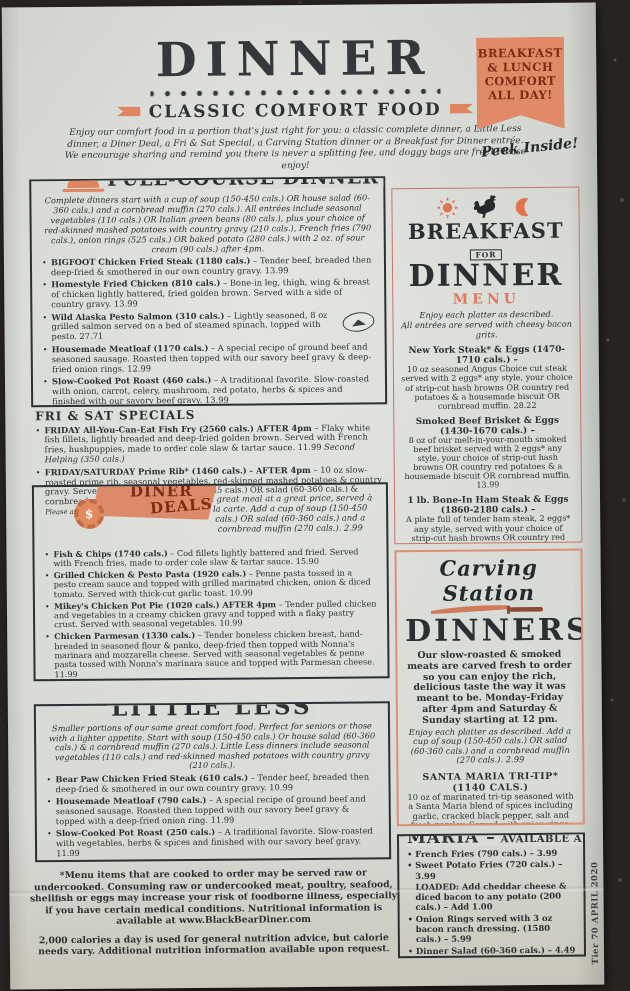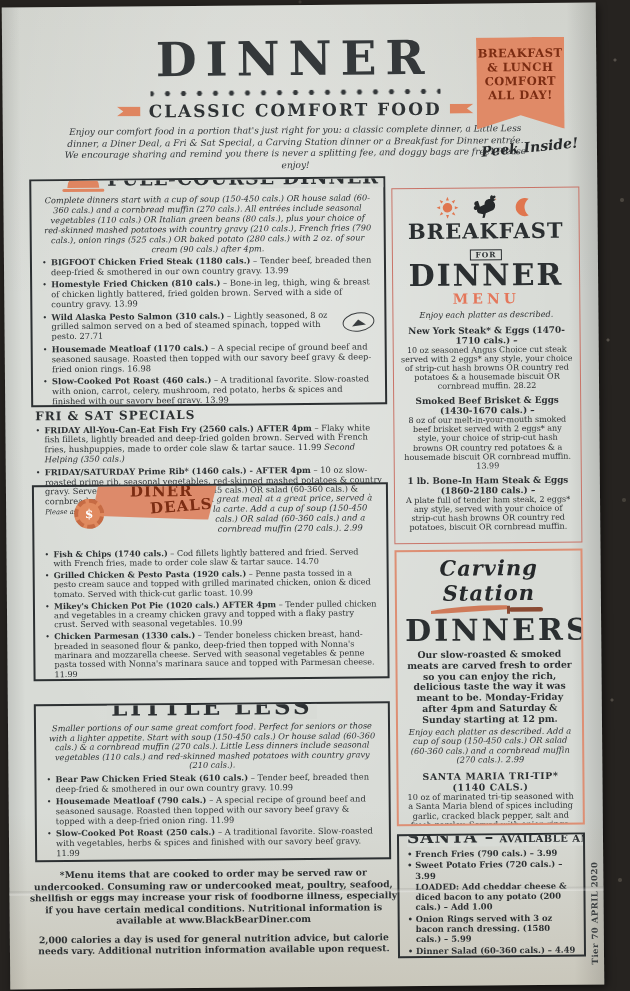--- a/index.html
+++ b/index.html
@@ -171,21 +171,21 @@
   <section class="box inkbox fc">
     <div class="fc-head">
       <span class="cloche"></span>
       <h3 class="fc-title">FULL-COURSE DINNER</h3>
     </div>
     <p class="sec-intro">Complete dinners start with a cup of soup (150-450 cals.) OR house salad (60-360 cals.) and a cornbread muffin (270 cals.). All entrées include seasonal vegetables (110 cals.) OR Italian green beans (80 cals.), plus your choice of red-skinned mashed potatoes with country gravy (210 cals.), French fries (790 cals.), onion rings (525 cals.) OR baked potato (280 cals.) with 2 oz. of sour cream (90 cals.) after 4pm.</p>
     <ul>
       <li class="mi"><b class="nm">BIGFOOT Chicken Fried Steak (1180 cals.)</b> <span>– Tender beef, breaded then deep-fried &amp; smothered in our own country gravy.</span> <span>13.99</span></li>
       <li class="mi"><b class="nm">Homestyle Fried Chicken (810 cals.)</b> <span>– Bone-in leg, thigh, wing &amp; breast of chicken lightly battered, fried golden brown. Served with a side of country gravy.</span> <span>13.99</span></li>
       <li class="mi"><span class="alaska"></span><b class="nm">Wild Alaska Pesto Salmon (310 cals.)</b> <span>– Lightly seasoned, 8 oz grilled salmon served on a bed of steamed spinach, topped with pesto.</span> <span>27.71</span></li>
-      <li class="mi"><b class="nm">Housemade Meatloaf (1170 cals.)</b> <span>– A special recipe of ground beef and seasoned sausage. Roasted then topped with our savory beef gravy &amp; deep-fried onion rings.</span> <span>16.98</span></li>
+      <li class="mi"><b class="nm">Housemade Meatloaf (1170 cals.)</b> <span>– A special recipe of ground beef and seasoned sausage. Roasted then topped with our savory beef gravy &amp; deep-fried onion rings.</span> <span>12.99</span></li>
       <li class="mi"><b class="nm">Slow-Cooked Pot Roast (460 cals.)</b> <span>– A traditional favorite. Slow-roasted with onion, carrot, celery, mushroom, red potato, herbs &amp; spices and finished with our savory beef gravy.</span> <span>13.99</span></li>
       <li class="mi"><b class="nm">Rib Eye Steak* (700 cals.)</b> <span>– 10 oz Choice steak.</span> <span>17.99</span></li>
 
     </ul>
 
   </section>
 
   <section class="frisat">
     <h3 class="fs-title">FRI &amp; SAT SPECIALS</h3>
     <ul>
@@ -200,21 +200,21 @@
       <div class="dd-sign">
         <span class="l1">DINER</span>
         <span class="l2">DEALS</span>
       </div>
       <div class="gear">
           <span>$</span>
         </div>
     </div>
     <p class="dd-intro">A great meal at a great price, served à la carte. Add a cup of soup (150-450 cals.) OR salad (60-360 cals.) and a cornbread muffin (270 cals.). 2.99</p>
     <ul>
-      <li class="mi"><b class="nm">Fish &amp; Chips (1740 cals.)</b> <span>– Cod fillets lightly battered and fried. Served with French fries, made to order cole slaw &amp; tartar sauce.</span> <span>14.70</span></li>
+      <li class="mi"><b class="nm">Fish &amp; Chips (1740 cals.)</b> <span>– Cod fillets lightly battered and fried. Served with French fries, made to order cole slaw &amp; tartar sauce.</span> <span>15.90</span></li>
       <li class="mi"><b class="nm">Grilled Chicken &amp; Pesto Pasta (1920 cals.)</b> <span>– Penne pasta tossed in a pesto cream sauce and topped with grilled marinated chicken, onion &amp; diced tomato. Served with thick-cut garlic toast.</span> <span>10.99</span></li>
       <li class="mi"><b class="nm">Mikey's Chicken Pot Pie (1020 cals.) AFTER 4pm</b> <span>– Tender pulled chicken and vegetables in a creamy chicken gravy and topped with a flaky pastry crust. Served with seasonal vegetables.</span> <span>10.99</span></li>
       <li class="mi"><b class="nm">Chicken Parmesan (1330 cals.)</b> <span>– Tender boneless chicken breast, hand-breaded in seasoned flour &amp; panko, deep-fried then topped with Nonna's marinara and mozzarella cheese. Served with seasonal vegetables &amp; penne pasta tossed with Nonna's marinara sauce and topped with Parmesan cheese.</span> <span>11.99</span></li>
       <li class="mi"><b class="nm">Fit &amp; Focused Blackened Salmon (440 cals.)</b> <span>– Cajun seasoned, 8 oz grilled salmon fillet served on a bed of sautéed spinach, bell peppers, onion &amp; cherry tomato. Served with seasonal vegetables.</span> </li>
     </ul>
   </section>
 
   <section class="box inkbox ll">
     <h3 class="ll-title">LITTLE LESS</h3>
     <p class="sec-intro">Smaller portions of our same great comfort food. Perfect for seniors or those with a lighter appetite. Start with soup (150-450 cals.) Or house salad (60-360 cals.) &amp; a cornbread muffin (270 cals.). Little Less dinners include seasonal vegetables (110 cals.) and red-skinned mashed potatoes with country gravy (210 cals.).</p>
@@ -255,21 +255,21 @@
           </g>
         </svg>
       <svg width="20" height="22" viewBox="0 0 24 24">
           <path fill="#e0764f" d="M17 2a11 11 0 1 0 0 20 12.5 12.5 0 0 1 0-20z"></path>
         </svg>
     </div>
     <div class="bf-t1">BREAKFAST</div>
     <div class="bf-for">FOR</div>
     <div class="bf-t2">DINNER</div>
     <div class="bf-menu">MENU</div>
-    <p class="bf-intro"><span>Enjoy each platter as described.</span><br></p>
+    <p class="bf-intro"><span>Enjoy each platter as described.</span><br><span>All entrées are served with cheesy bacon grits.</span></p>
     <div class="bfi">
         <div class="bfn">New York Steak* &amp; Eggs (1470-1710 cals.) –</div>
         <div class="bfd"><span>10 oz seasoned Angus Choice cut steak served with 2 eggs* any style, your choice of strip-cut hash browns OR country red potatoes &amp; a housemade biscuit OR cornbread muffin.</span> <span>28.22</span></div>
       </div>
     <div class="bfi">
         <div class="bfn">Smoked Beef Brisket &amp; Eggs (1430-1670 cals.) –</div>
         <div class="bfd"><span>8 oz of our melt-in-your-mouth smoked beef brisket served with 2 eggs* any style, your choice of strip-cut hash browns OR country red potatoes &amp; a housemade biscuit OR cornbread muffin.</span> <span>13.99</span></div>
       </div>
     <div class="bfi">
         <div class="bfn">1 lb. Bone-In Ham Steak &amp; Eggs (1860-2180 cals.) –</div>
@@ -292,21 +292,21 @@
     <p class="cv-note">Enjoy each platter as described. Add a cup of soup (150-450 cals.) OR salad (60-360 cals.) and a cornbread muffin (270 cals.). 2.99</p>
     <div class="cvi">
         <div class="cvn">SANTA MARIA TRI-TIP* (1140 CALS.)</div>
         <div class="cvd"><span>10 oz of marinated tri-tip seasoned with a Santa Maria blend of spices including garlic, cracked black pepper, salt and fresh parsley. Served with onion rings, Italian green beans.</span> </div>
       </div>
 
   </section>
 
   <section class="box inkbox sd">
     <div class="sd-head">
-      <span class="sd-t">SANTA –</span>
+      <span class="sd-t">MARIA –</span>
       <span class="sd-s">AVAILABLE ANYTIME!</span>
     </div>
     <ul>
       <li>French Fries (790 cals.) – 3.99</li>
       <li>Sweet Potato Fries (720 cals.) – 3.99</li>
       <li class="nb">LOADED: Add cheddar cheese &amp; diced bacon to any potato (200 cals.) – Add 1.00</li>
       <li>Onion Rings served with 3 oz bacon ranch dressing. (1580 cals.) – 5.99</li>
       <li>Dinner Salad (60-360 cals.) – 4.49</li>
       <li>Seasonal Vegetables  (110 cals.) – 3.99</li>
 

